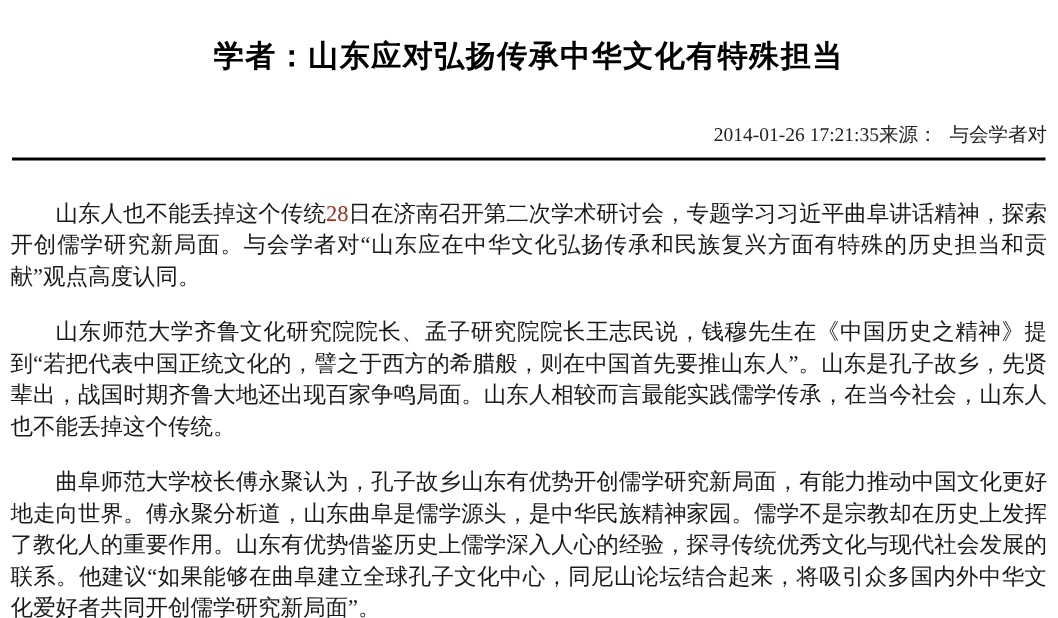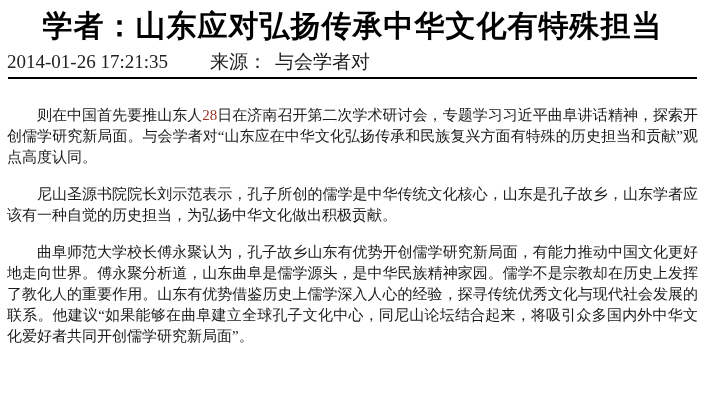--- a/index.html
+++ b/index.html
@@ -11,43 +11,43 @@
     width: 705px;
     height: 412px;
     overflow: hidden;
     font-family: "Liberation Serif", "DejaVu Serif", serif;
     color: var(--body-color, #1a1a1a);
   }
   .article {
     padding: 0 7px;
   }
   .title {
-    margin: 8px 0 0 0;
+    margin: 20px 0 0 0;
     text-align: center;
-    font-size: 30px;
+    font-size: 20px;
     line-height: 36px;
     font-weight: bold;
     color: var(--title-color, #000000);
     letter-spacing: 1px;
     font-family: "Liberation Serif", "DejaVu Serif", serif;
   }
   .meta-row {
     margin-top: 10px;
     display: flex;
-    justify-content: flex-start;
+    justify-content: flex-end;
     align-items: baseline;
-    gap: 42px;
-    font-size: 19px;
+    font-size: 13px;
     line-height: 16px;
     color: #222222;
   }
   .meta-source {
     display: flex;
     align-items: baseline;
     gap: 8px;
+    margin-top: 16px;
   }
   .divider {
     border: none;
     border-top: 2px solid var(--rule-color, #000000);
     margin: 7px 1px 0 1px;
   }
   .body-text {
     margin-top: 26px;
   }
   .body-text p {
@@ -74,21 +74,21 @@
     <span class="meta-source">
       <span>来源：</span>
       <span>与会学者对</span>
     </span>
   </div>
 
   <hr class="divider">
 
   <div class="body-text">
 
-    <p><span>则在中国首先要推山东人</span><span class="day-highlight">28</span><span>日在济南召开第二次学术研讨会，专题学习习近平曲阜讲话精神，探索开创儒学研究新局面。与会学者对“山东应在中华文化弘扬传承和民族复兴方面有特殊的历史担当和贡献”观点高度认同。</span></p>
+    <p><span>山东人也不能丢掉这个传统</span><span class="day-highlight">28</span><span>日在济南召开第二次学术研讨会，专题学习习近平曲阜讲话精神，探索开创儒学研究新局面。与会学者对“山东应在中华文化弘扬传承和民族复兴方面有特殊的历史担当和贡献”观点高度认同。</span></p>
 
+    <p>山东师范大学齐鲁文化研究院院长、孟子研究院院长王志民说，钱穆先生在《中国历史之精神》提到“若把代表中国正统文化的，譬之于西方的希腊般，则在中国首先要推山东人”。山东是孔子故乡，先贤辈出，战国时期齐鲁大地还出现百家争鸣局面。山东人相较而言最能实践儒学传承，在当今社会，山东人也不能丢掉这个传统。</p>
 
-    <p>尼山圣源书院院长刘示范表示，孔子所创的儒学是中华传统文化核心，山东是孔子故乡，山东学者应该有一种自觉的历史担当，为弘扬中华文化做出积极贡献。</p>
 
     <p>曲阜师范大学校长傅永聚认为，孔子故乡山东有优势开创儒学研究新局面，有能力推动中国文化更好地走向世界。傅永聚分析道，山东曲阜是儒学源头，是中华民族精神家园。儒学不是宗教却在历史上发挥了教化人的重要作用。山东有优势借鉴历史上儒学深入人心的经验，探寻传统优秀文化与现代社会发展的联系。他建议“如果能够在曲阜建立全球孔子文化中心，同尼山论坛结合起来，将吸引众多国内外中华文化爱好者共同开创儒学研究新局面”。</p>
 
   </div>
 </div>
 
 </body></html>

